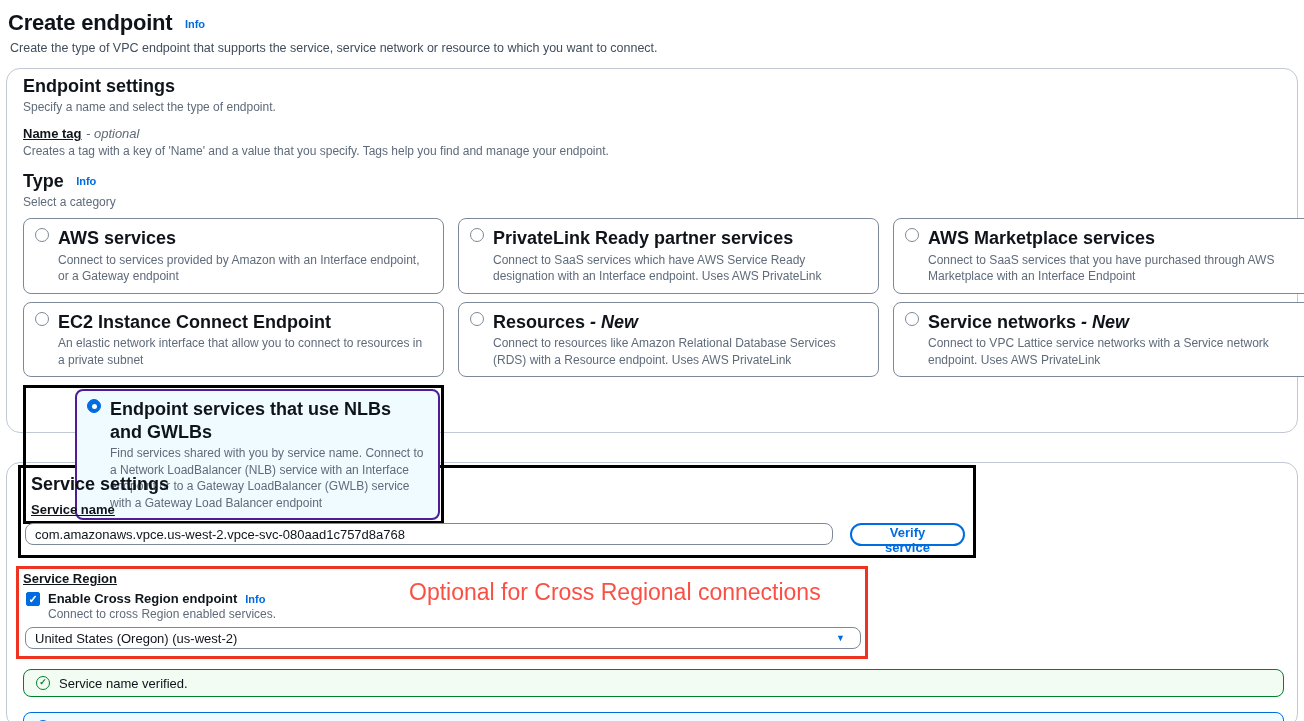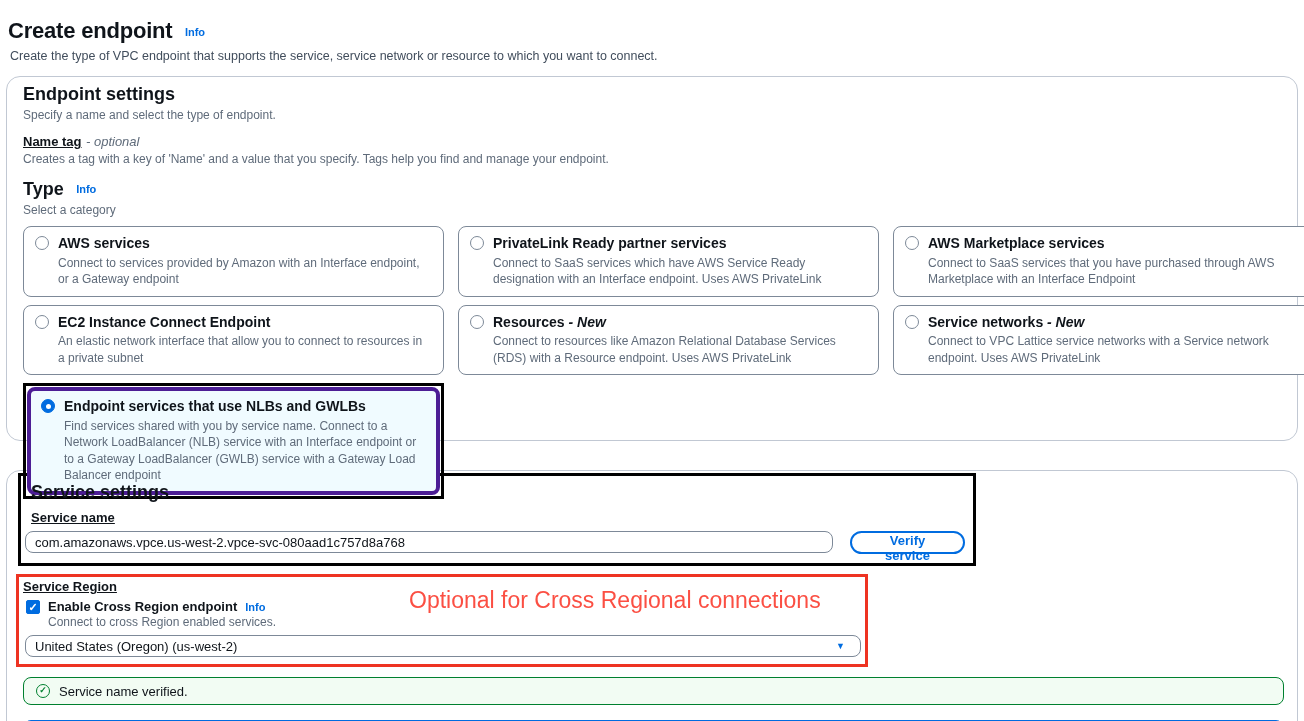--- a/index.html
+++ b/index.html
@@ -1,18 +1,18 @@
 <!DOCTYPE html>
 <html><head>
 <meta charset="utf-8">
 <style>
   * { margin:0; padding:0; box-sizing:border-box; }
   html,body { width:1304px; background:#fff; }
   body { font-family:"Liberation Sans", sans-serif; color:#0f141a; }
-  .page { width:1304px; height:721px; padding:16px 6px 0 6px; overflow:hidden; position:relative; }
+  .page { width:1304px; height:721px; padding:8px 6px 0 6px; overflow:hidden; position:relative; }
 
   
   .page-header { padding-left:2px; padding-top:2px; }
   .h1-text { font-size:22px; font-weight:700; color:#0f141a; letter-spacing:-0.2px; }
   .info-link { font-size:11px; font-weight:700; color:#006ce0; margin-left:8px; text-decoration:none; cursor:pointer; vertical-align:2px; }
   .subtitle { font-size:12.5px; color:#414d5c; margin-top:5px; padding-left:2px; }
 
   
   .card { border:1px solid #c1c8d3; border-radius:14px; background:#fff; }
   .card1 { margin-top:13px; padding:7px 16px 6px 16px; height:365px; }
@@ -28,25 +28,25 @@
   input.text-input, .select-box {
     width:836px; height:22px; border:1px solid #7d8998; border-radius:8px;
     padding:0 9px; font-size:13px; color:#0f141a; background:#fff;
     font-family:"Liberation Sans", sans-serif; display:block;
   }
   input.text-input { margin-top:6px; }
 
   
   .tiles-grid { display:grid; grid-template-columns:421px 421px 421px; column-gap:14px; row-gap:8px; margin-top:9px; }
   .tile { border:1px solid #7d8998; border-radius:8px; background:#fff; padding:8px 12px 8px 11px; display:flex; gap:9px; min-height:55px; cursor:pointer; }
-  .tile-label { font-size:14px; font-weight:700; color:#0f141a; line-height:1.25; }
+  .tile-label { font-size:18px; font-weight:700; color:#0f141a; line-height:1.25; }
   .tile-desc { font-size:12px; color:#5f6b7a; line-height:1.38; margin-top:2px; }
   .new-suffix { font-style:italic; }
   .radio { width:14px; height:14px; border:1.5px solid #7d8998; border-radius:50%; background:#fff; flex-shrink:0; margin-top:1px; }
-  .tile.selected { border:4px solid #4c1d95; background:#f0fbff; padding:7px 11px 7px 10px; }
+  .tile.selected { border:2px solid #4c1d95; background:#f0fbff; padding:7px 11px 7px 10px;margin-left:48px; }
   .radio.checked { border:1.5px solid #006ce0; background:#006ce0; position:relative; }
   .radio.checked::after { content:""; position:absolute; left:50%; top:50%; width:5px; height:5px; margin:-2.5px 0 0 -2.5px; border-radius:50%; background:#fff; }
 
   
   .anno-black-tile { grid-column:1; border:3px solid #000; padding:1px; margin-top:0; }
   .anno-black-tile .tile { min-height:78px; }
   .anno-black-service { border:3px solid #000; margin:2px 0 8px 11px; width:958px; padding:3px 8px 9px 3px; }
   .anno-red { border:3px solid #ee3322; margin:6px 0 0 9px; width:852px; padding:2px 8px 7px 4px; position:relative; }
   .red-note { position:absolute; left:390px; top:10px; font-size:23px; color:#fb4f43; white-space:nowrap; }
 

